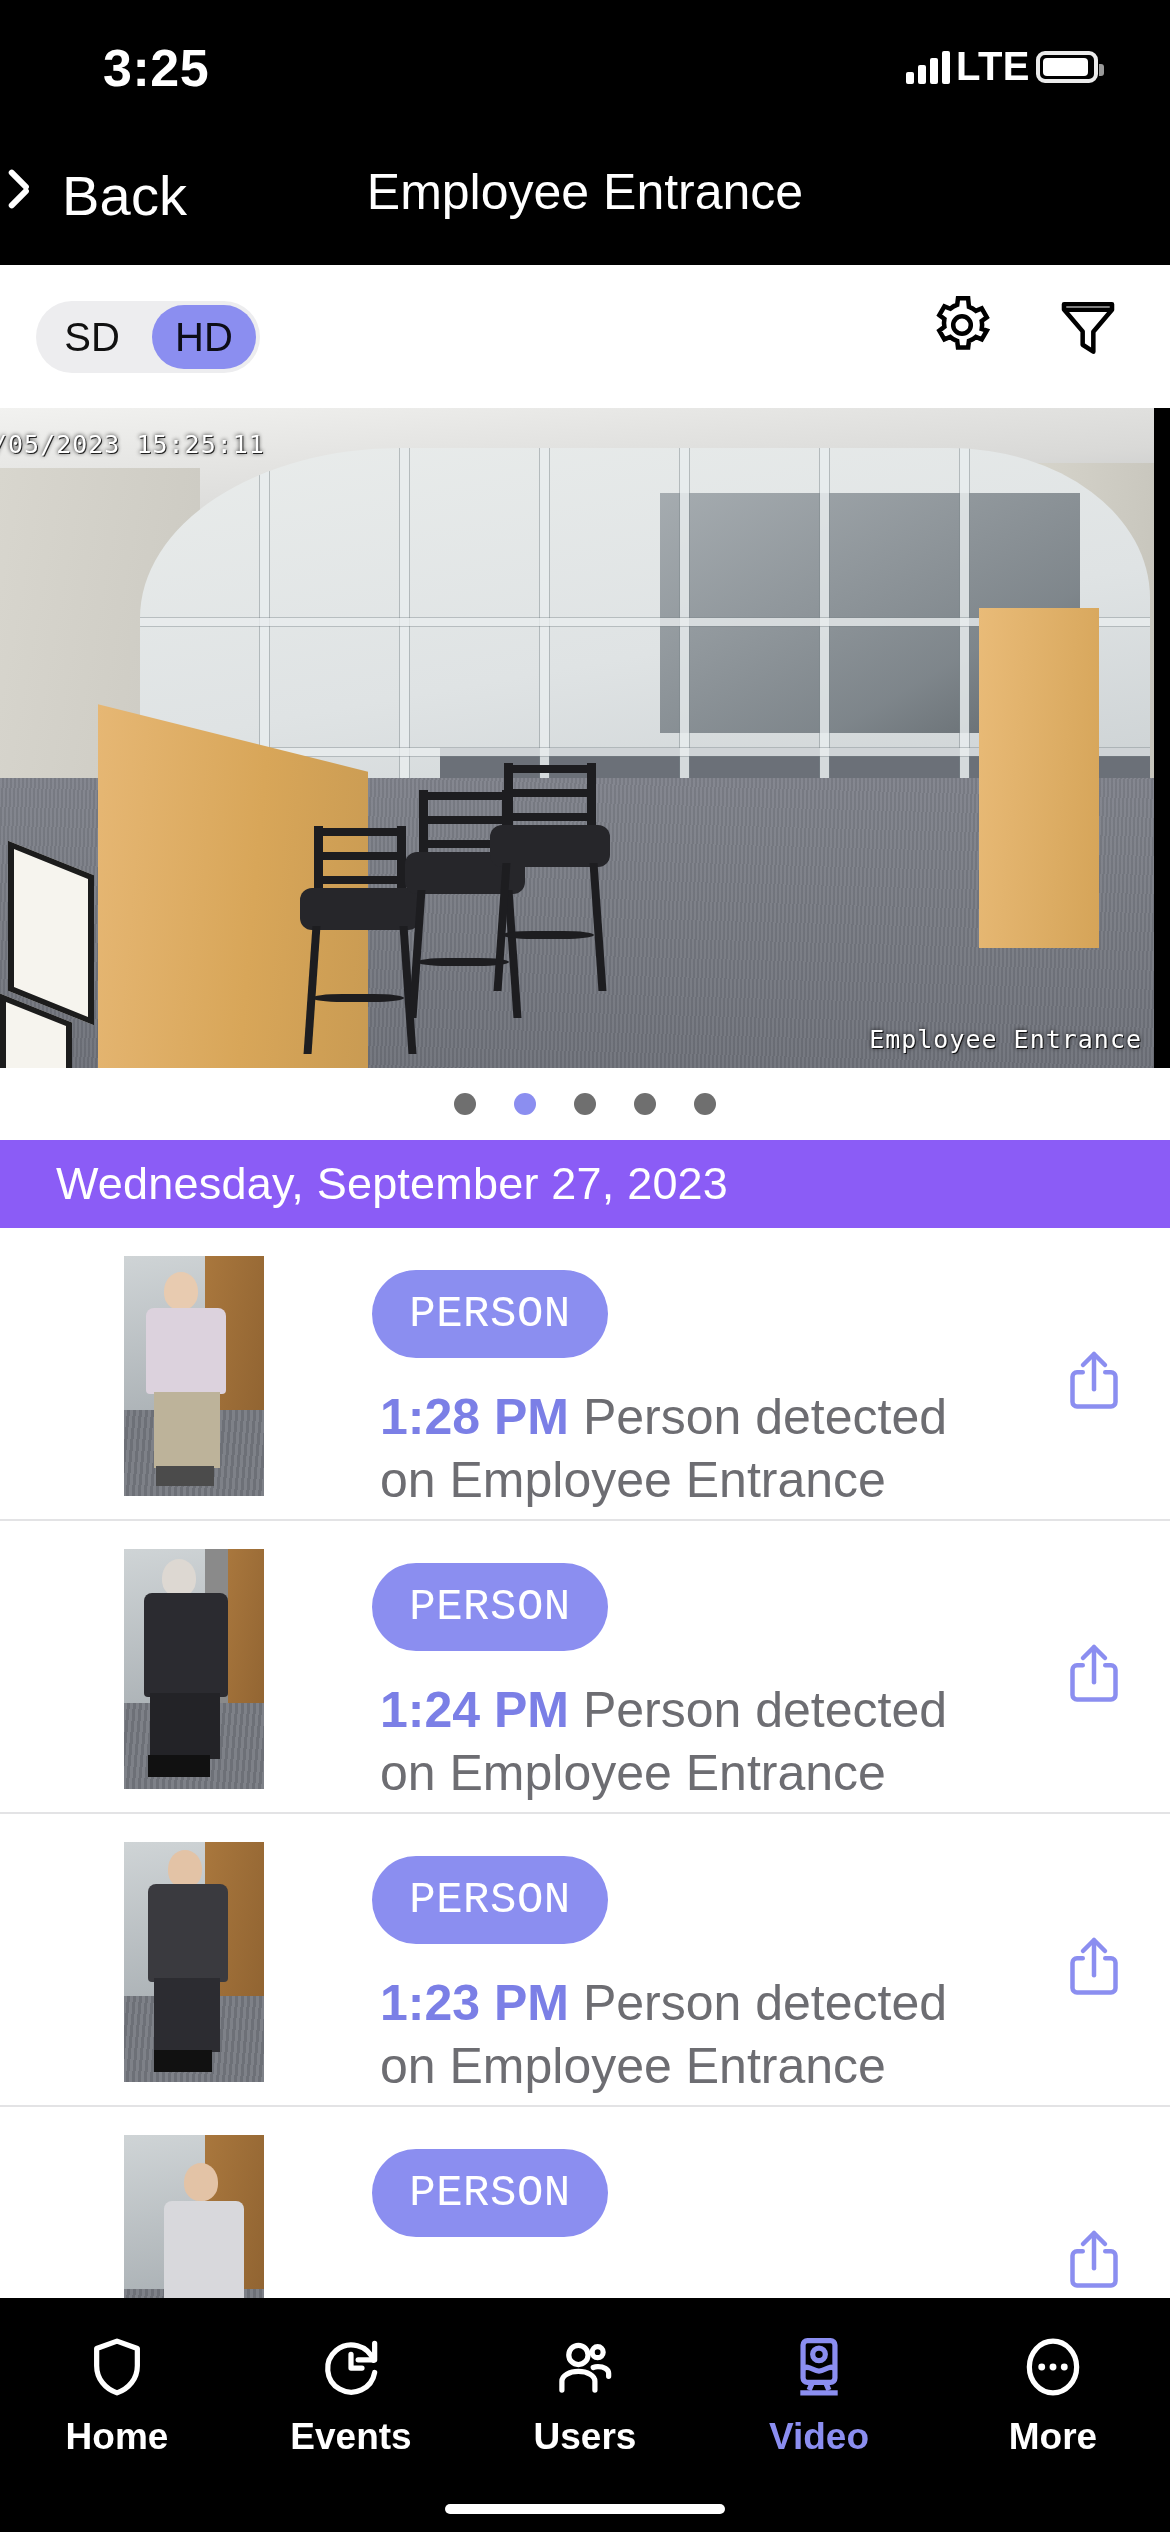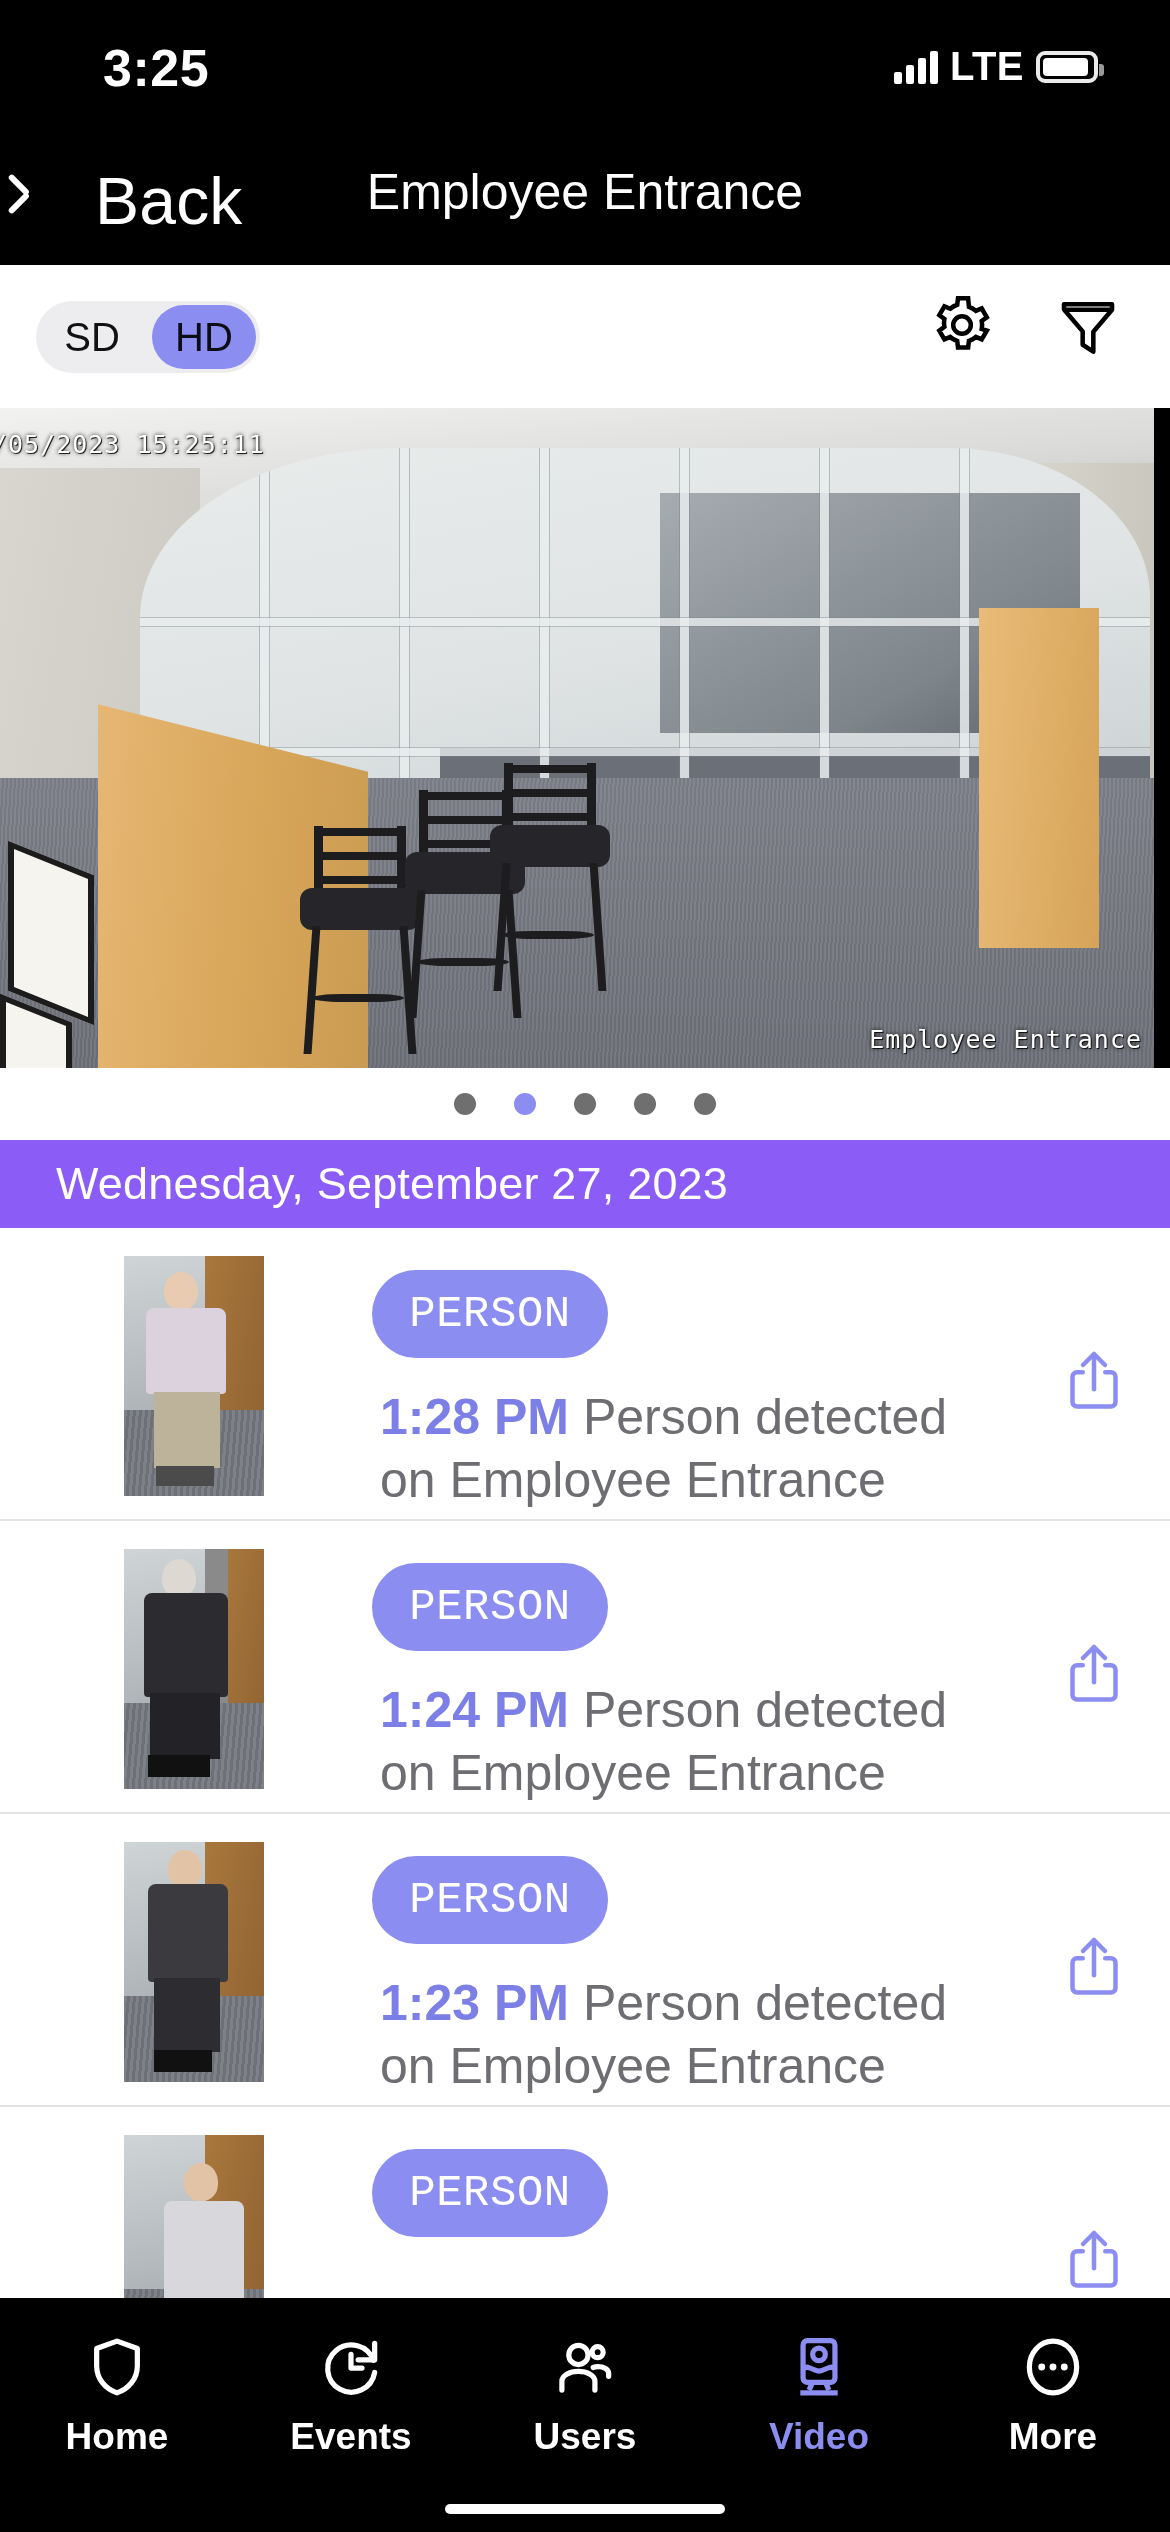--- a/index.html
+++ b/index.html
@@ -15,21 +15,21 @@
   .statusbar {
     position: absolute; top: 0; left: 0; width: 1170px; height: 135px;
     background: #000; color: #fff;
   }
   .status-time {
     position: absolute; left: 103px; top: 38px;
     font-size: 52px; font-weight: 600; letter-spacing: 0.5px;
   }
   .status-right {
     position: absolute; right: 72px; top: 44px;
-    display: flex; align-items: center; gap: 12px;
+    display: flex; align-items: center; gap: 6px;
   }
   .bars { display: flex; align-items: flex-end; gap: 4px; height: 34px; }
   .bars i { display: block; width: 8px; background: #fff; border-radius: 2px; }
   .bars i:nth-child(1) { height: 12px; }
   .bars i:nth-child(2) { height: 19px; }
   .bars i:nth-child(3) { height: 26px; }
   .bars i:nth-child(4) { height: 33px; }
   .lte { font-size: 40px; font-weight: 600; letter-spacing: 0.5px; }
   .battery {
     position: relative; width: 62px; height: 32px;
@@ -57,21 +57,21 @@
   }
   .chev-left {
     width: 22px; height: 40px; position: relative; display: block;
   }
   .chev-left::before, .chev-left::after {
     content: ""; position: absolute; left: 4px; width: 26px; height: 6px;
     background: #fff; border-radius: 3px;
   }
   .chev-left::before { top: 10px; transform: rotate(135deg); transform-origin: left center; }
   .chev-left::after  { top: 10px; transform: rotate(-135deg); transform-origin: left center; }
-  .back-label { font-size: 66px; font-weight: 400; letter-spacing: 0.2px; margin-left: 33px; }
+  .back-label { font-size: 56px; font-weight: 400; letter-spacing: 0.2px; }
   .nav-title {
     position: absolute; left: 0; right: 0; top: 28px;
     text-align: center; color: #fff; font-size: 50px; font-weight: 400;
   }
 
   
   .toolbar {
     position: absolute; top: 265px; left: 0; width: 1170px; height: 143px;
     background: #fff;
   }

